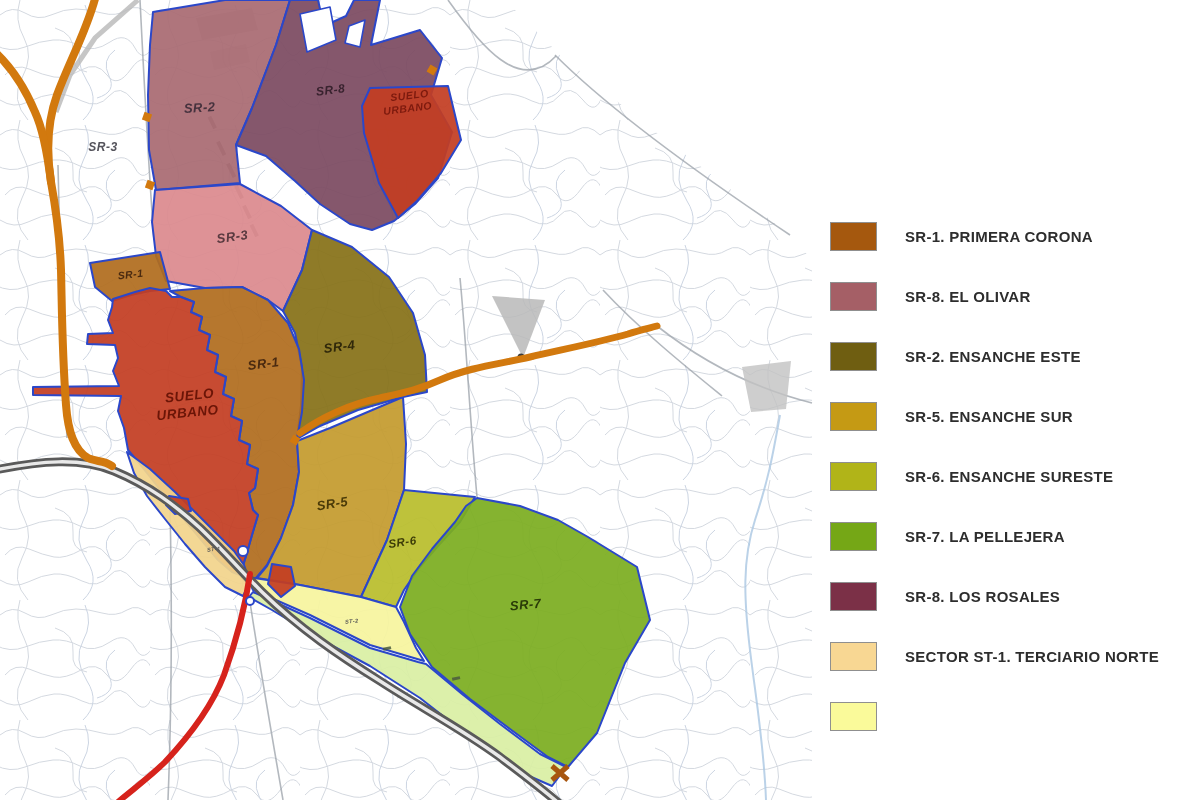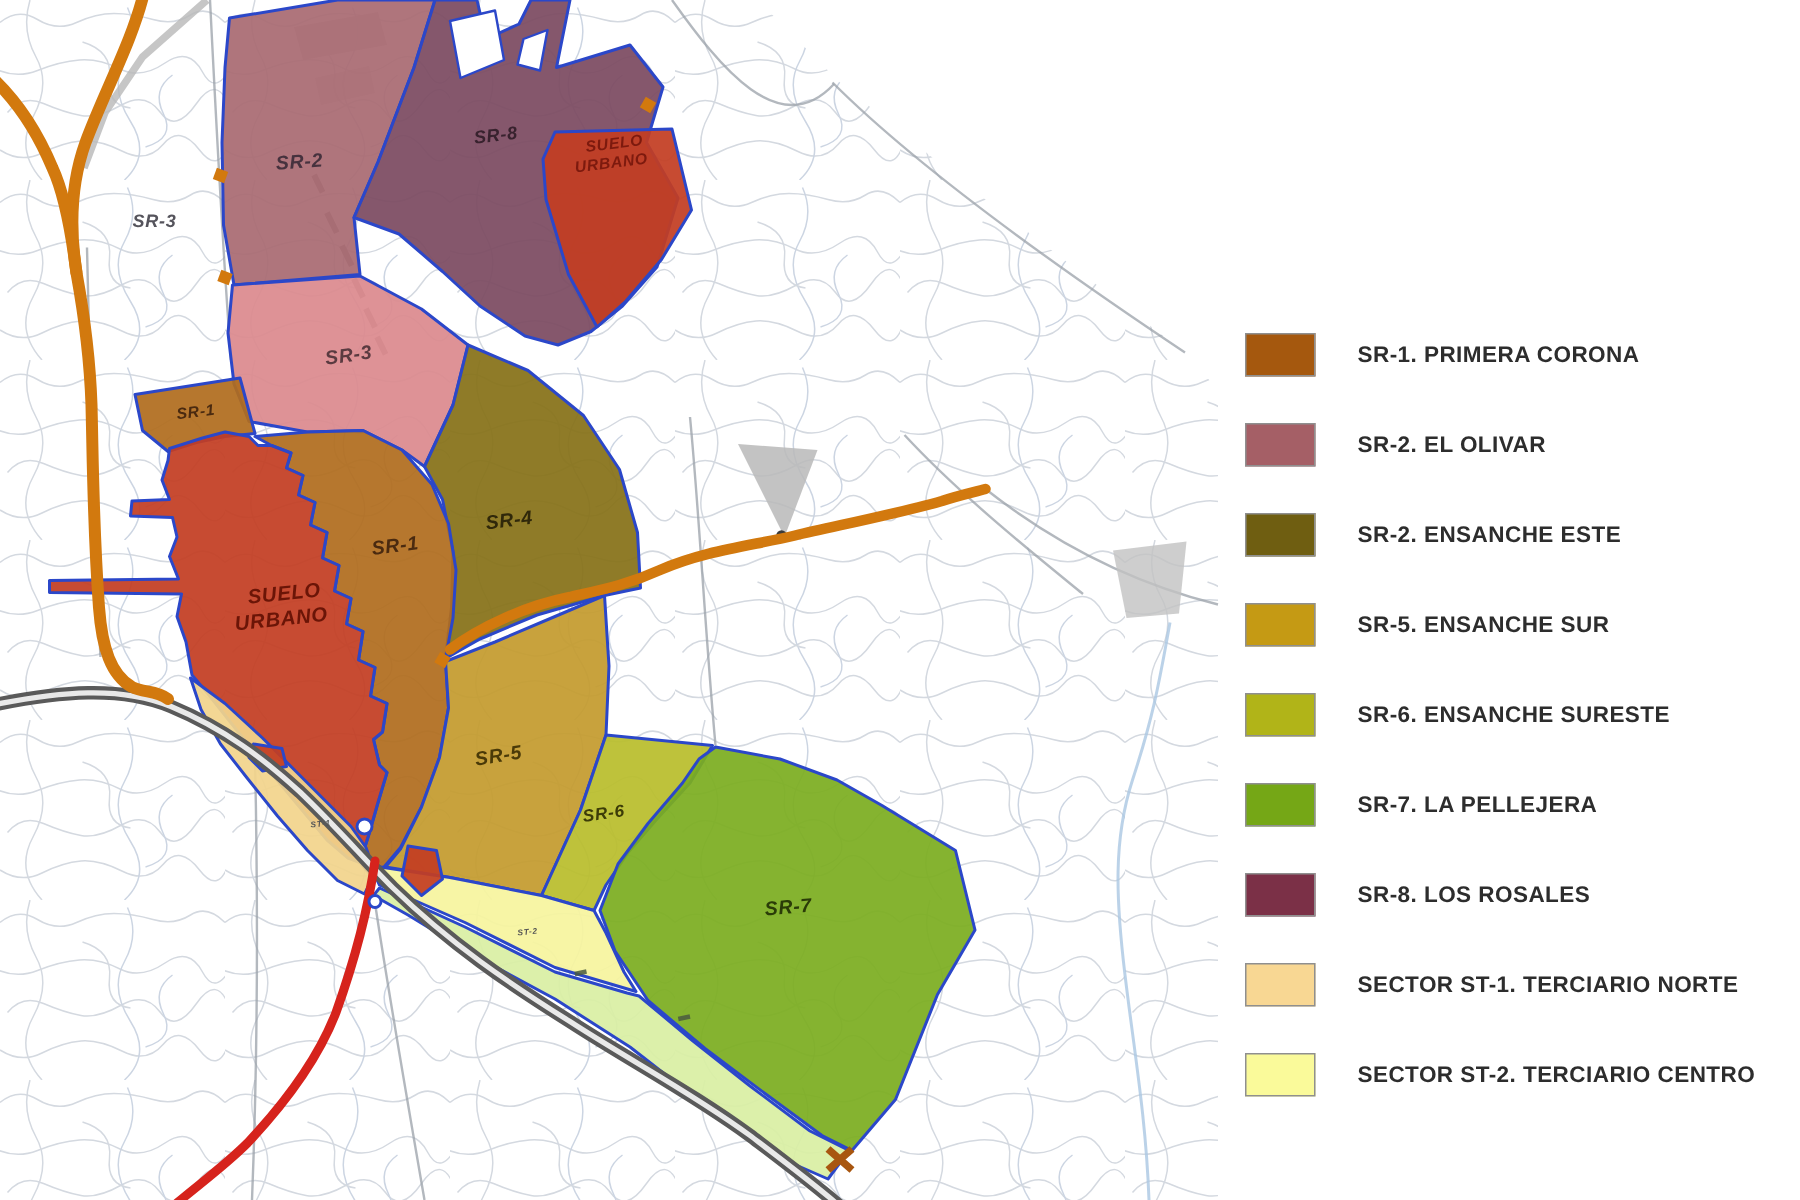--- a/index.html
+++ b/index.html
@@ -145,21 +145,21 @@
   </svg>
   </div>
 
   <div class="legend">
     <div class="legend-item">
       <div class="swatch" style="background-color: rgb(165, 88, 14);"></div>
       <div class="legend-label">SR-1. PRIMERA CORONA</div>
     </div>
     <div class="legend-item">
       <div class="swatch" style="background-color: rgb(165, 95, 102);"></div>
-      <div class="legend-label">SR-2. EL OLIVAR</div>
+      <div class="legend-label">SR-8. EL OLIVAR</div>
     </div>
     <div class="legend-item">
       <div class="swatch" style="background-color: rgb(111, 94, 17);"></div>
       <div class="legend-label">SR-2. ENSANCHE ESTE</div>
     </div>
     <div class="legend-item">
       <div class="swatch" style="background-color: rgb(197, 154, 20);"></div>
       <div class="legend-label">SR-5. ENSANCHE SUR</div>
     </div>
     <div class="legend-item">
@@ -173,17 +173,16 @@
     <div class="legend-item">
       <div class="swatch" style="background-color: rgb(123, 48, 71);"></div>
       <div class="legend-label">SR-8. LOS ROSALES</div>
     </div>
     <div class="legend-item">
       <div class="swatch" style="background-color: rgb(248, 215, 147);"></div>
       <div class="legend-label">SECTOR ST-1. TERCIARIO NORTE</div>
     </div>
     <div class="legend-item">
       <div class="swatch" style="background-color: rgb(250, 250, 154);"></div>
-      <div class="legend-label">SECTOR ST-2. TERCIARIO CENTRO</div>
     </div>
   </div>
 
 </div>
 
 </body></html>

